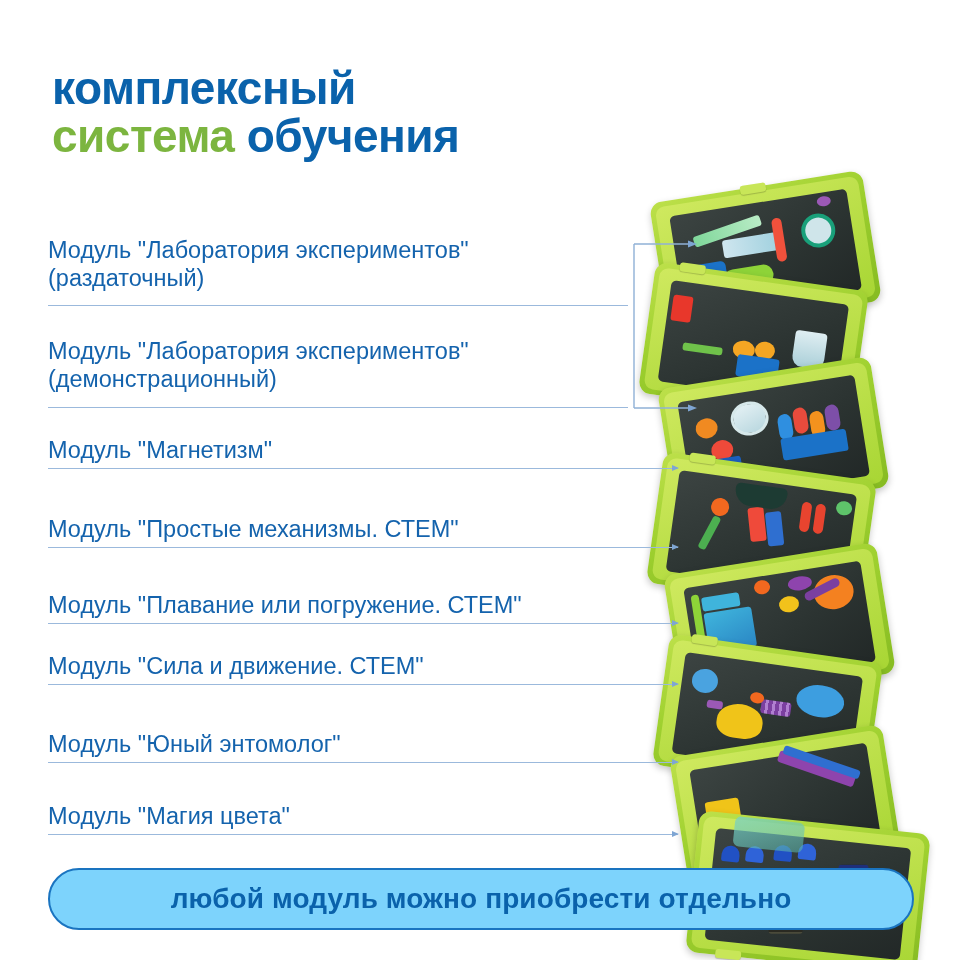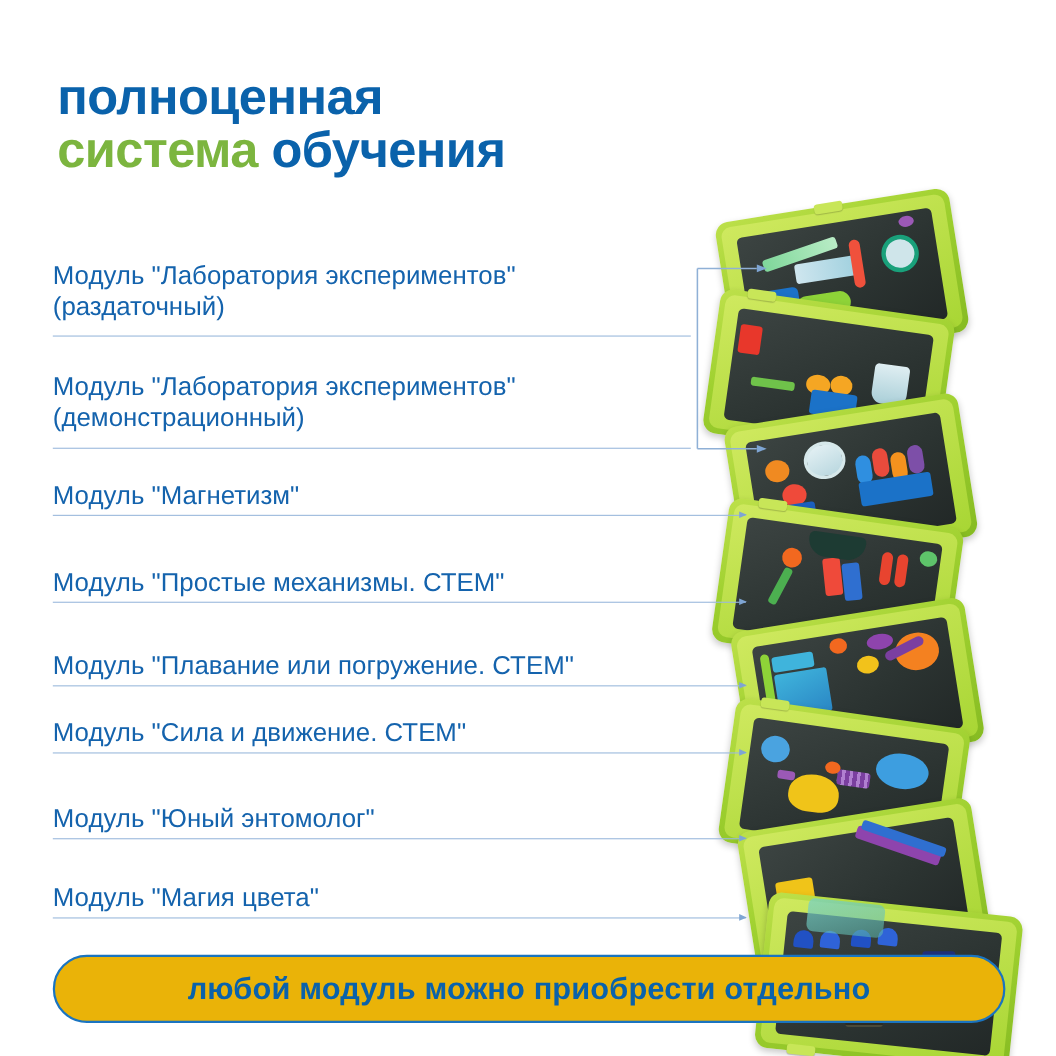--- a/index.html
+++ b/index.html
@@ -97,21 +97,21 @@
     background:#c8e658; box-shadow:0 1px 1px rgba(0,0,0,.2);
   }
   .tool{ position:absolute; border-radius:3px; }
   .tool.round{ border-radius:50%; }
 
   
   .banner{
     position:absolute; left:48px; top:868px;
     width:866px; height:62px;
     border:2.5px solid #1a74c0; border-radius:31px;
-    background:#eab308;
+    background:#7dd3fc;
     display:flex; align-items:center; justify-content:center;
     z-index:9;
   }
   .banner span{
     color:#0a62ab; font-size:28px; font-weight:bold; letter-spacing:0.1px;
   }
 </style>
 </head>
 <body>
 
@@ -230,21 +230,21 @@
         <div class="tool" style="left:18px;top:-14px;width:70px;height:30px;background:linear-gradient(160deg,rgba(120,210,200,.75),rgba(90,180,170,.55));border-radius:6px;"></div>
       </div>
       <div class="clip" style="left:30px;bottom:-3px;"></div>
 
     </div>
   </div>
 
 
 
   <div class="headline">
-    <div class="hl-line hl-blue">полноценная</div>
+    <div class="hl-line hl-blue">комплексный</div>
     <div class="hl-line">
       <span class="hl-green">система</span>
       <span class="hl-blue">обучения</span>
     </div>
   </div>
 
   <svg class="bracket" viewBox="0 0 720 760" width="720" height="760" style="top:236px;">
 
     <path d="M 634 8 L 634 172" stroke="#8fb0d6" stroke-width="1.4" fill="none"></path>
 

